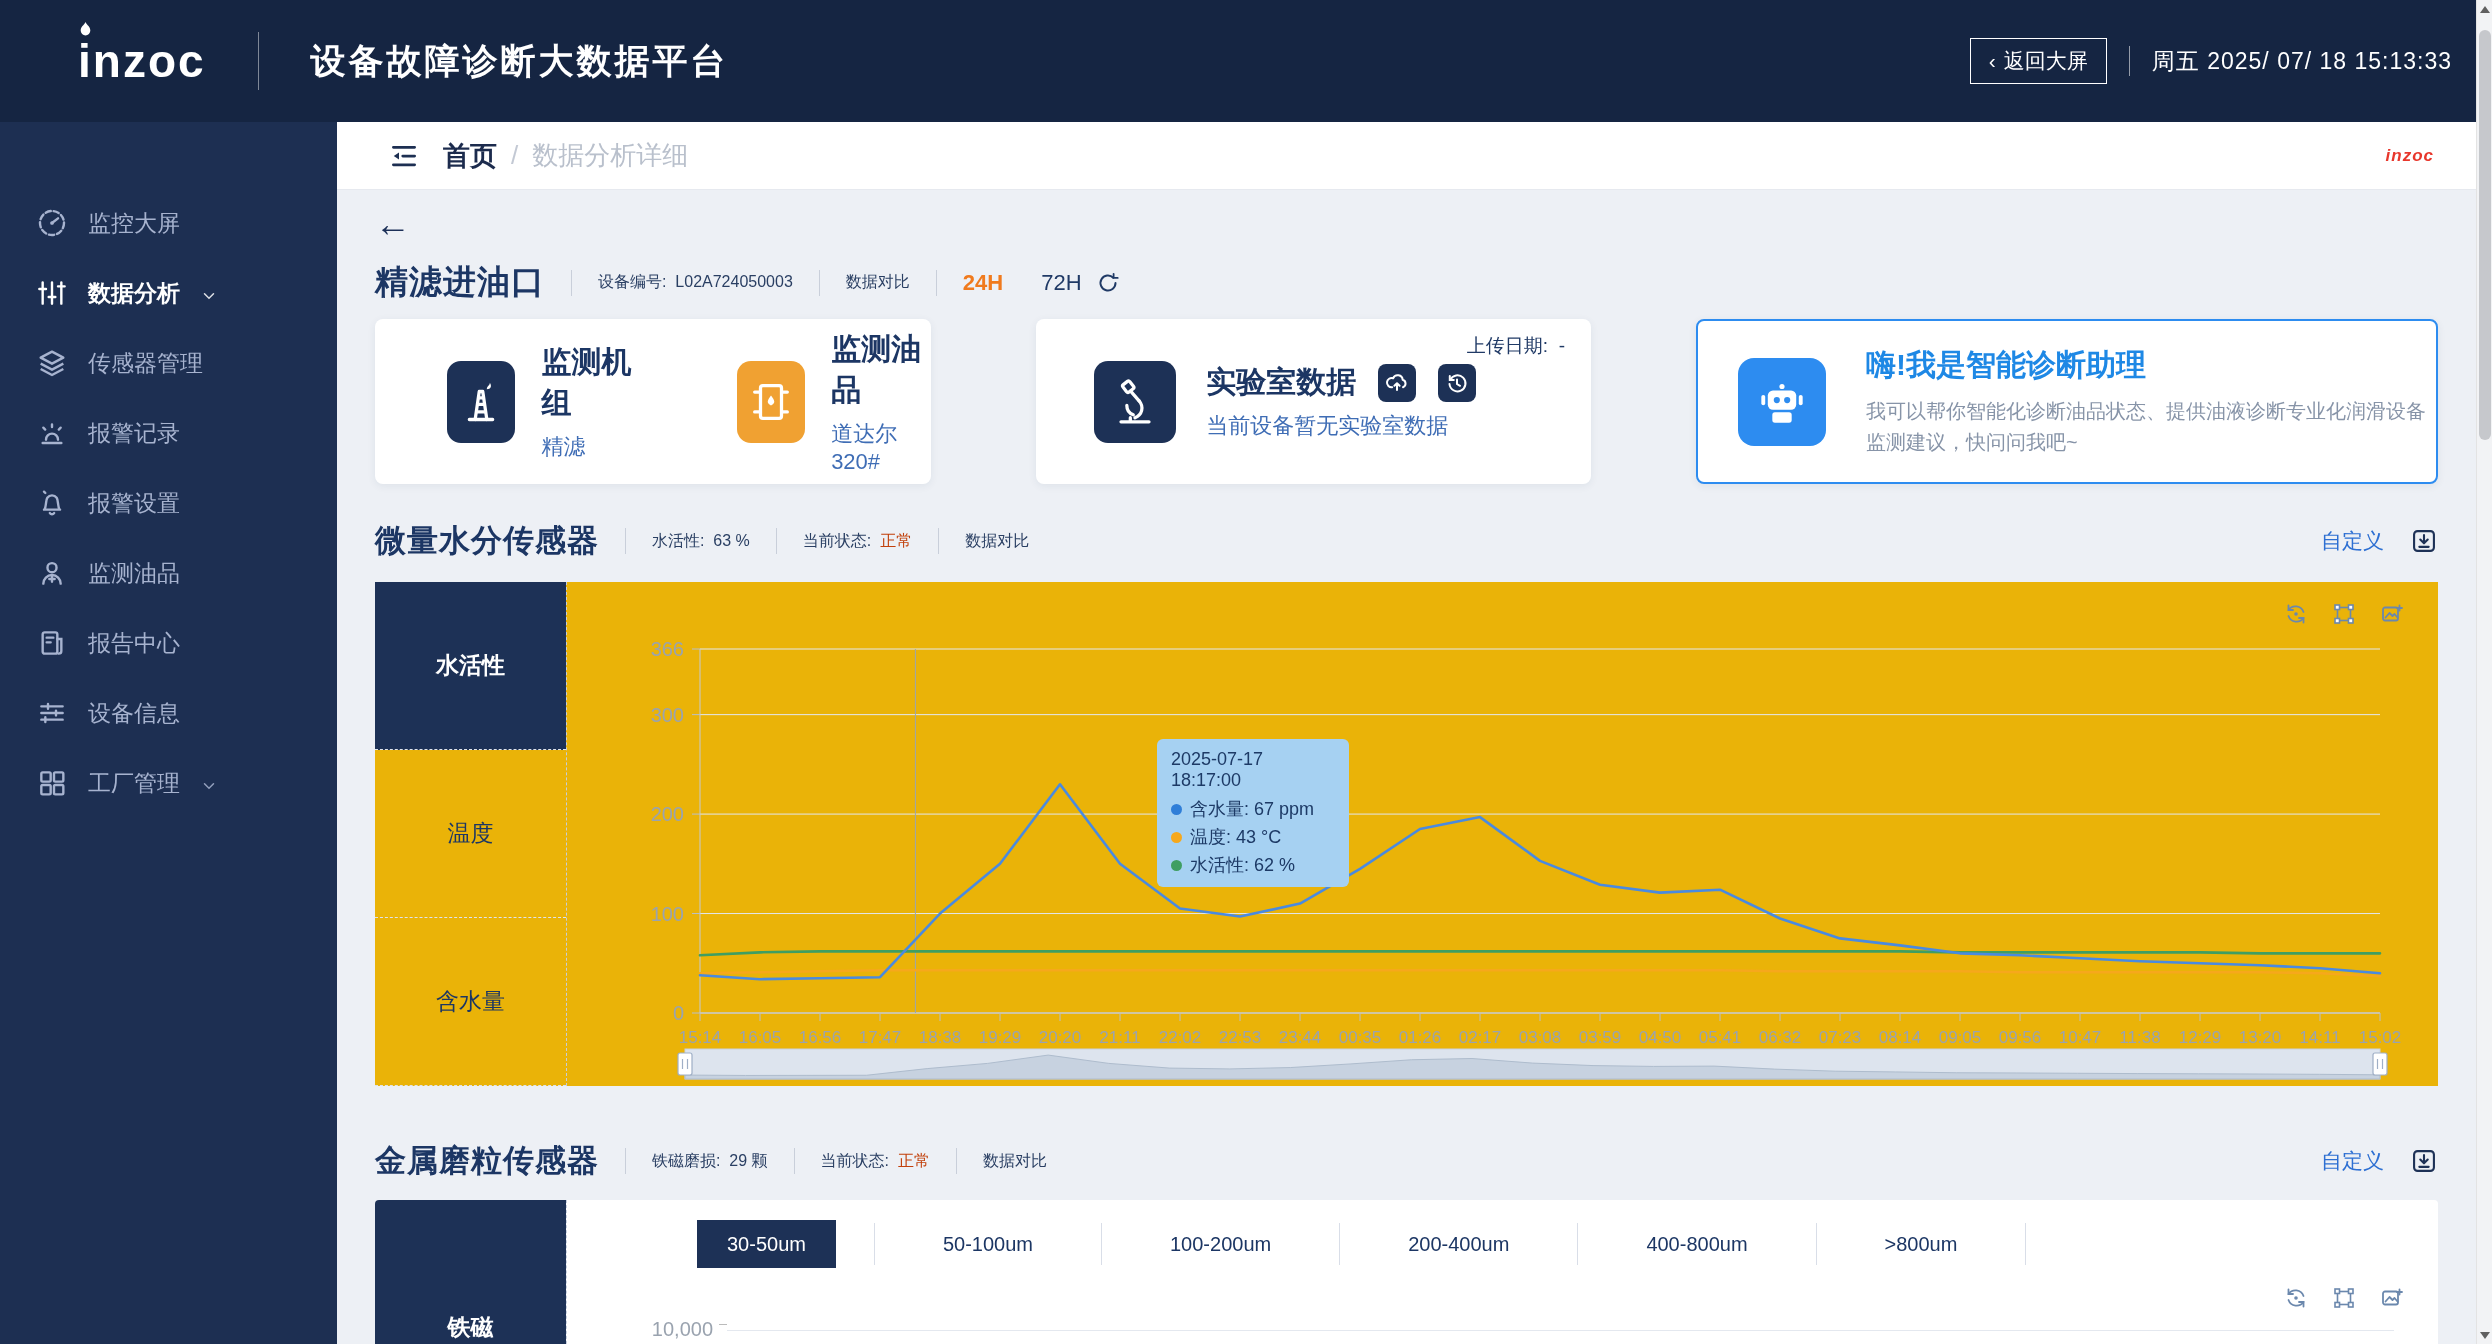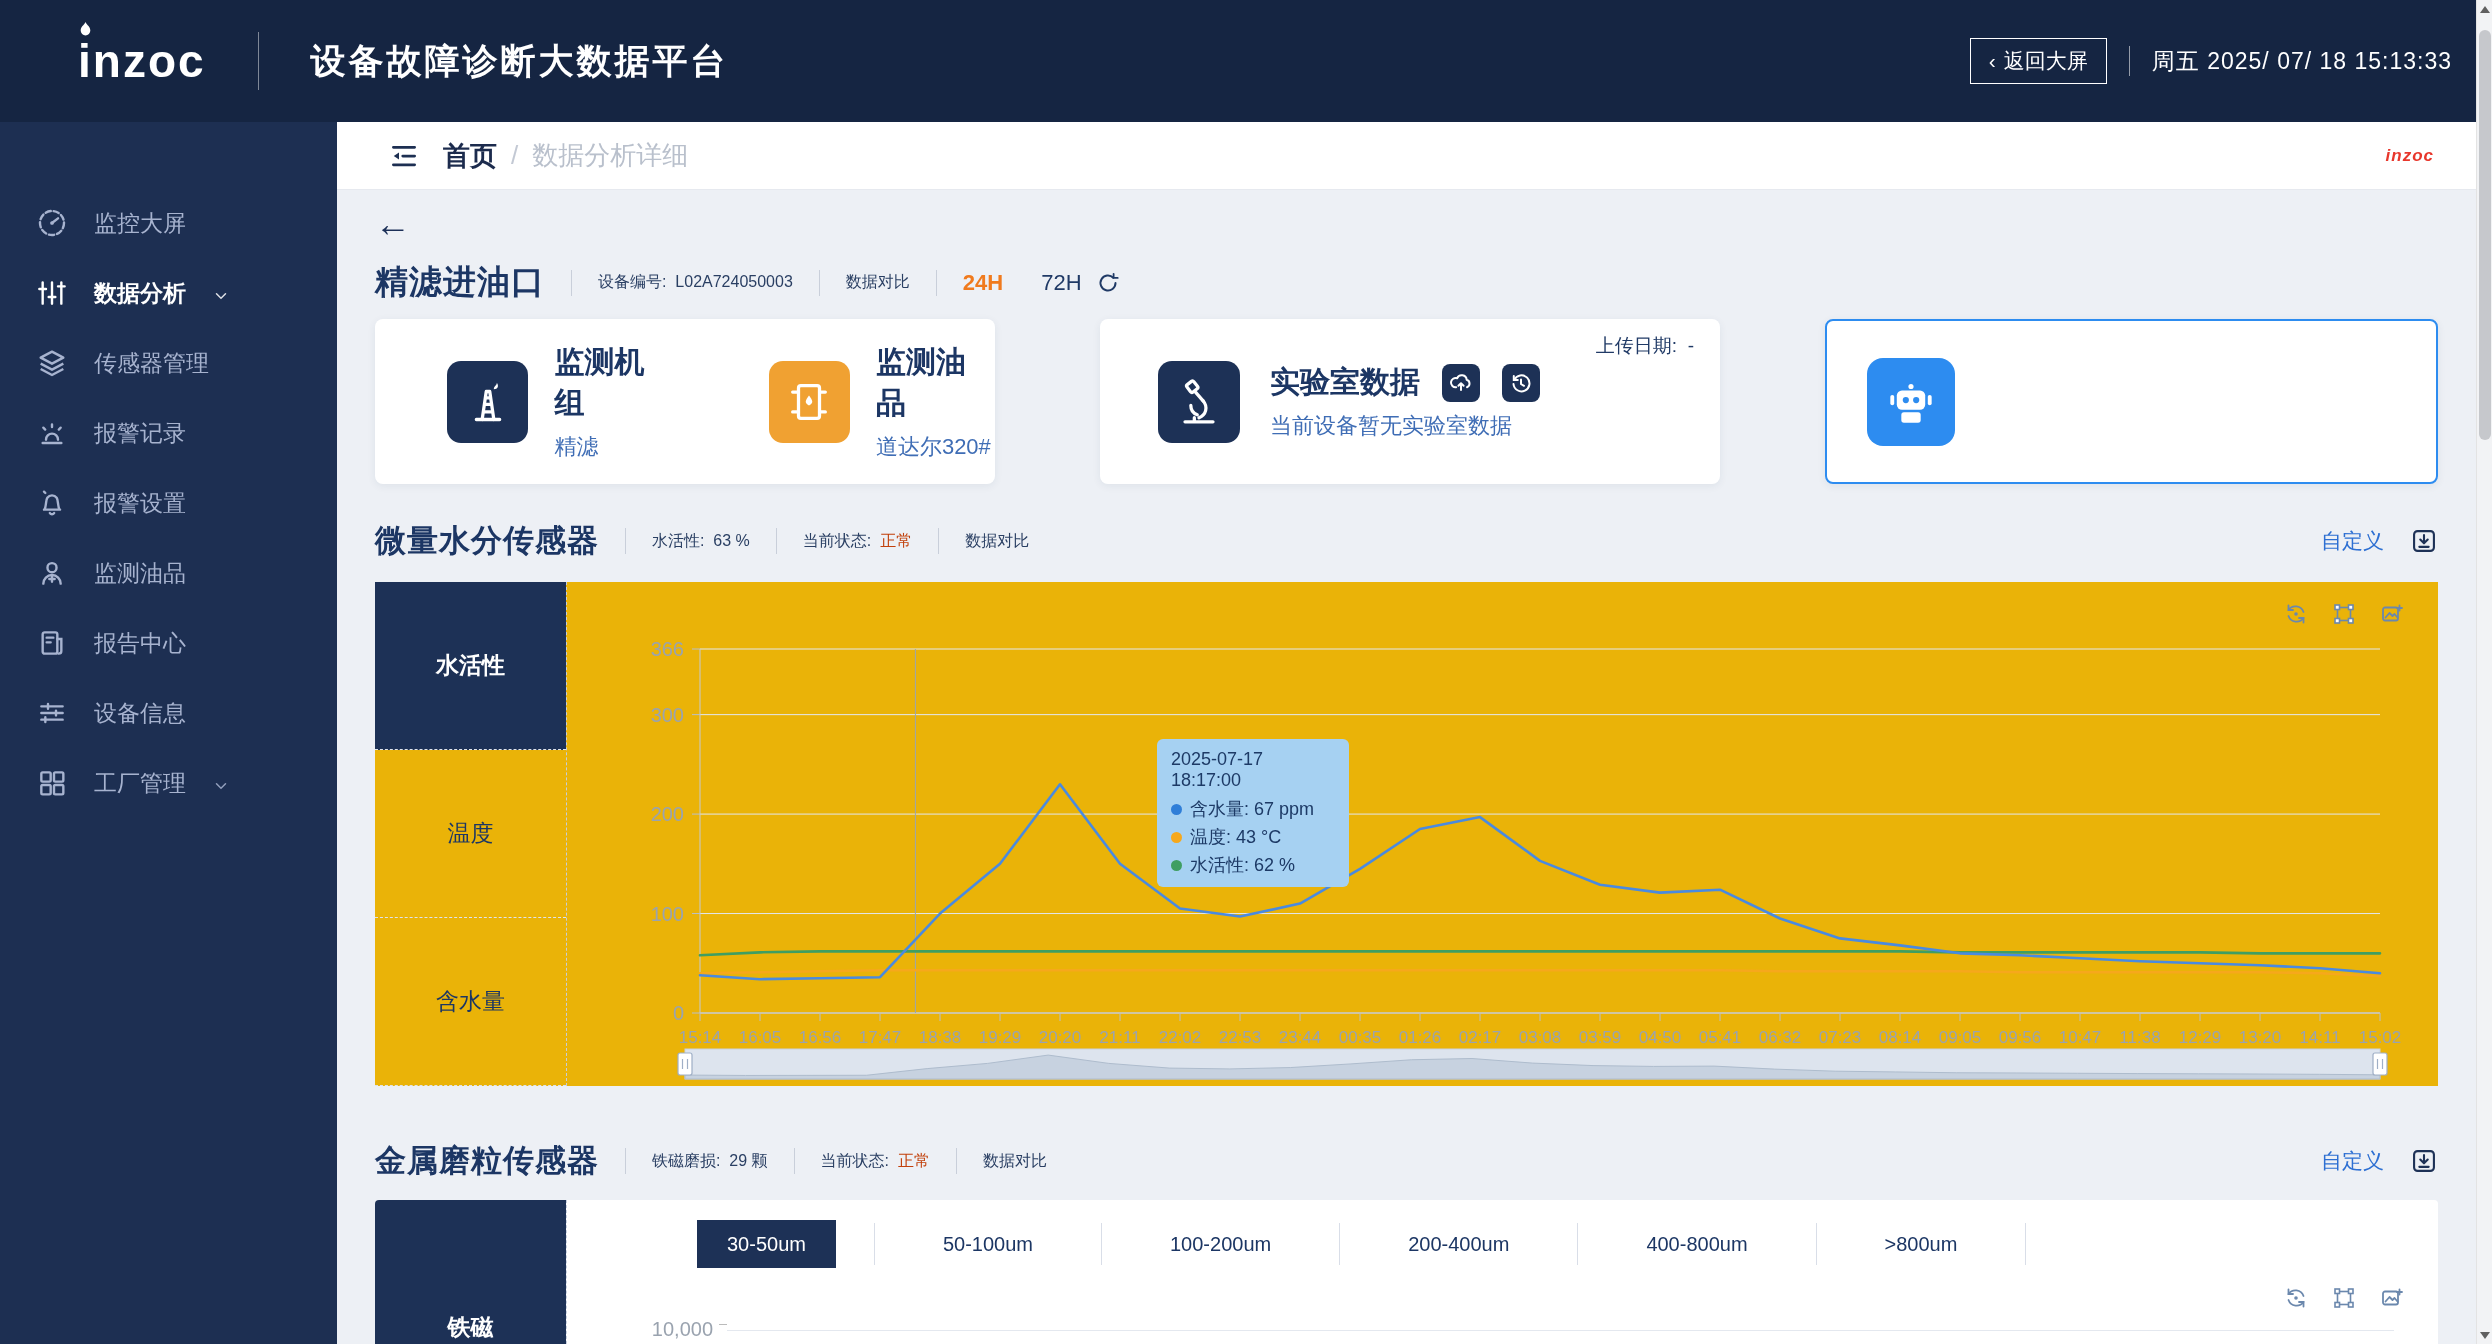--- a/index.html
+++ b/index.html
@@ -19,21 +19,21 @@
   .back-btn { background:none; border:1px solid #fff; color:#fff; font-size:21px;
               padding:8px 18px; display:flex; align-items:center; gap:8px; cursor:pointer;
               font-family:inherit; }
   .tb-div2 { width:1px; height:30px; background:rgba(255,255,255,.55); margin:0 22px; }
   .tb-date { color:#fff; font-size:23px; letter-spacing:1px; }
 
   
   .sidebar { position:absolute; left:0; top:122px; bottom:0; width:337px; background:#1d2f52; z-index:20; }
   .sidebar ul { list-style:none; padding-top:66px; }
   .side-item { height:70px; display:flex; align-items:center; padding-left:36px;
-               color:#a7b3cf; font-size:23px; cursor:pointer;gap:6px; }
+               color:#a7b3cf; font-size:23px; cursor:pointer; }
   .side-item .icon { width:32px; height:32px; margin-right:20px; flex:0 0 auto; }
   .side-item .icon svg { width:32px; height:32px; }
   .side-item .chev { width:18px; height:18px; margin-left:20px; opacity:.85; }
   .side-item .chev svg { width:18px; height:18px; }
   .side-item.active { color:#fff; font-weight:700; }
 
   
   .main { position:absolute; left:337px; top:122px; right:16px; bottom:0;
           display:flex; flex-direction:column; }
   .breadcrumb-bar { height:68px; background:#fff; display:flex; align-items:center;
@@ -356,20 +356,24 @@
               <svg viewBox="0 0 48 48" fill="#fff">
                 <rect x="13" y="15" width="22" height="15" rx="4"></rect>
                 <circle cx="20" cy="22.5" r="2.4" fill="#2d8cf0"></circle>
                 <circle cx="28" cy="22.5" r="2.4" fill="#2d8cf0"></circle>
                 <rect x="8" y="18.5" width="3" height="8" rx="1.5"></rect>
                 <rect x="37" y="18.5" width="3" height="8" rx="1.5"></rect>
                 <rect x="16.5" y="32" width="15" height="8" rx="2"></rect>
                 <rect x="22" y="10" width="4" height="4" rx="2"></rect>
               </svg>
             </div>
+          <div>
+            <div class="as-title">嗨!我是智能诊断助理</div>
+            <div class="as-desc">我可以帮你智能化诊断油品状态、提供油液诊断专业化润滑设备监测建议，快问问我吧~</div>
+          </div>
         </div>
       </div>
 
       <div class="sec-hdr water">
         <span class="sec-title">微量水分传感器</span>
         <span class="meta-sep"></span>
         <span class="meta">
           <span>水活性:</span>&nbsp;
           <span>63 %</span>
         </span>

